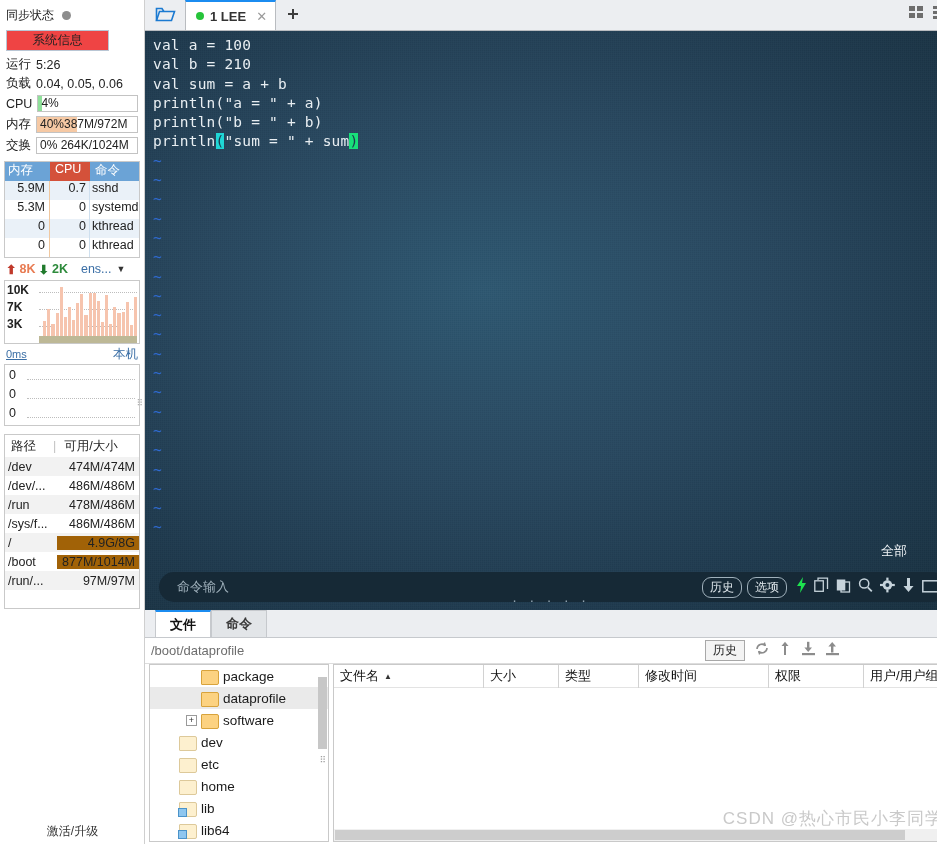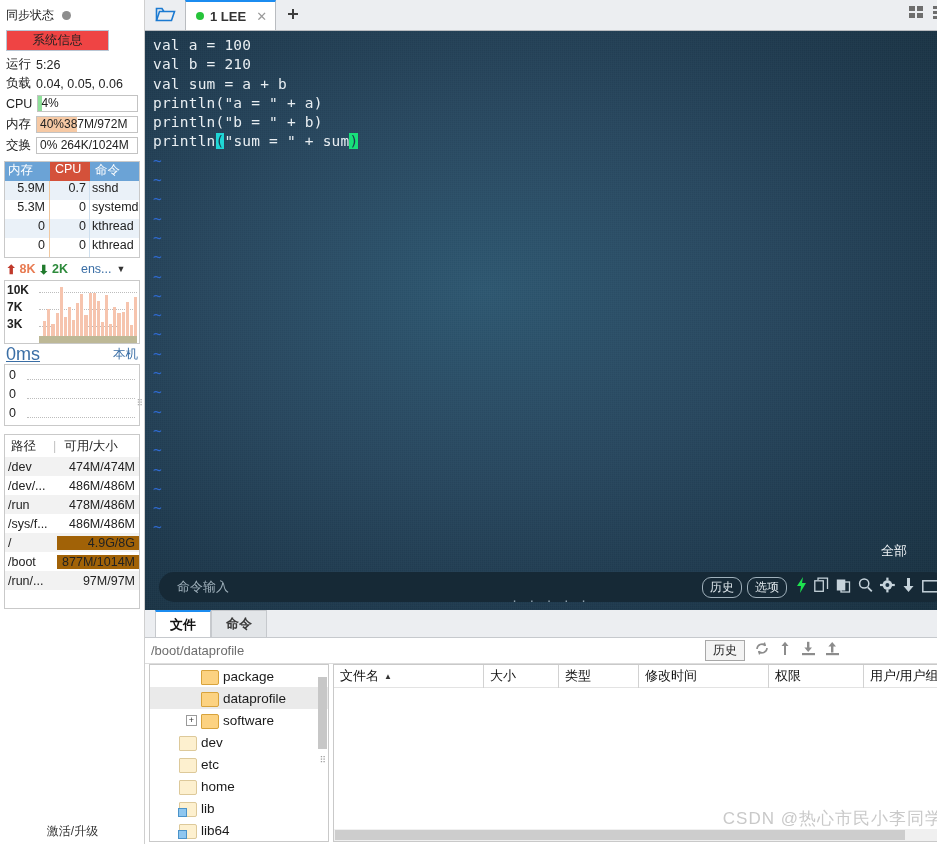--- a/index.html
+++ b/index.html
@@ -88,21 +88,21 @@
   .graph-labels { position: absolute; left: 2px; top: 1px; z-index: 3; }
   .graph-labels div { font-size: 12px; line-height: 17px; color: #222; font-weight: bold; }
   .graph-plot { position: absolute; left: 34px; right: 2px; top: 2px; bottom: 0; }
   .grid-line { position: absolute; left: 0; right: 0; height: 0;
      border-top: 1px dotted #bdbdbd; }
   .bars { position: absolute; left: 0; right: 0; bottom: 0; top: 0; display: flex; align-items: flex-end; gap: 1px;}
   .bar { flex: 1; background: #f6c4ae; }
   .bar-base { position:absolute; left:0; right:0; bottom:0; height:7px; background:#bdb896; }
 
   .lat-head { height: 20px; display: flex; align-items: center; justify-content: space-between; padding: 0 6px; }
-  .lat-ms { color: #3a6ea5; font-size: 18px; text-decoration: underline; }
+  .lat-ms { color: #3a6ea5; font-size: 11px; text-decoration: underline; }
   .lat-host { color: #3a6ea5; font-size: 12.5px; }
   .lat-box { margin: 0 4px; border: 1px solid #c9c9c9; height: 62px; position: relative; background:#fff; }
   .lat-labels { position:absolute; left:4px; top:1px; }
   .lat-labels div { font-size: 12.5px; line-height: 19px; color: #222; }
   .lat-grid { position: absolute; left: 22px; right: 4px; }
 
   
   .disk-box { margin: 8px 4px 0 4px; border: 1px solid #c9c9c9; }
   .disk-head { display:flex; height: 22px; font-size: 12.5px; align-items: center; }
   .dh-path { width: 48px; padding-left: 6px; }

